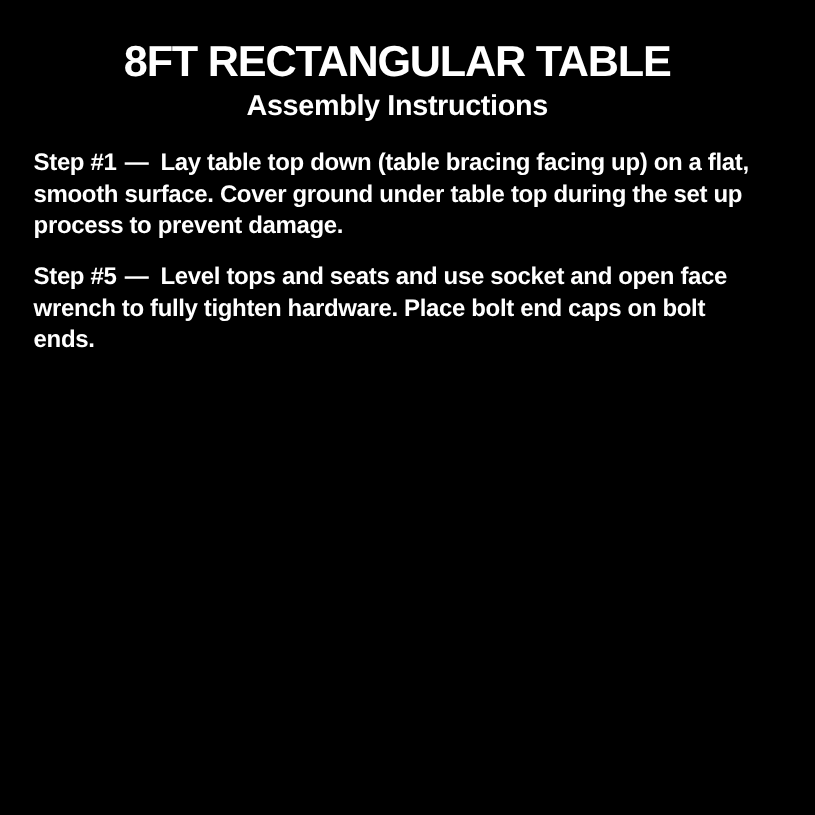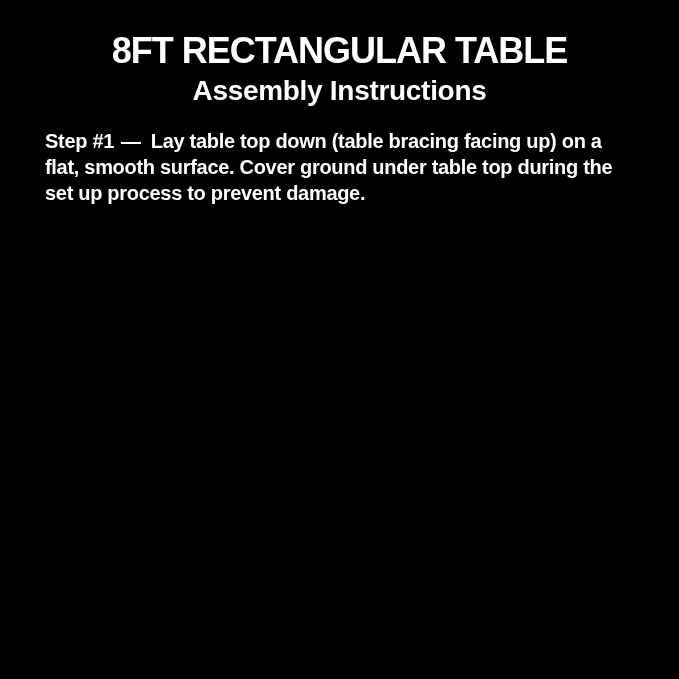--- a/index.html
+++ b/index.html
@@ -9,36 +9,36 @@
   }
   .poster {
     position: relative;
     width: 679px;
     height: 679px;
     background: #000000;
     color: #ffffff;
     font-family: "Liberation Sans", sans-serif;
     font-weight: bold;
     box-sizing: border-box;
-    padding: 30px 45px 0 45px;
+    padding: 30px 45px 0 28px;
     overflow: hidden;
   }
   .header {
     text-align: center;
     margin-bottom: 20px;
   }
   .title {
     font-size: 36px;
     line-height: 1.18;
     letter-spacing: -1px;
     margin: 0;
     white-space: nowrap;
   }
   .subtitle {
-    font-size: 28px;
+    font-size: 24px;
     line-height: 1.15;
     margin: 3px 0 0 0;
     letter-spacing: -0.3px;
   }
   .steps {
     text-align: left;
   }
   .step {
     font-size: 20px;
     line-height: 1.3;
@@ -58,14 +58,15 @@
     <h1 class="title">8FT RECTANGULAR TABLE</h1>
     <h2 class="subtitle">Assembly Instructions</h2>
   </div>
 
   <div class="steps">
     <p class="step"><span>Step #1</span><span class="step-dash">—</span><span>Lay table top down (table bracing facing up) on a flat, smooth surface. Cover ground under table top during the set up process to prevent damage.</span></p>
 
 
 
 
+    <p class="step"><span>Step #5</span><span class="step-dash">—</span><span>Level tops and seats and use socket and open face wrench to fully tighten hardware. Place bolt end caps on bolt ends.</span></p>
   </div>
 </div>
 
 </body></html>

